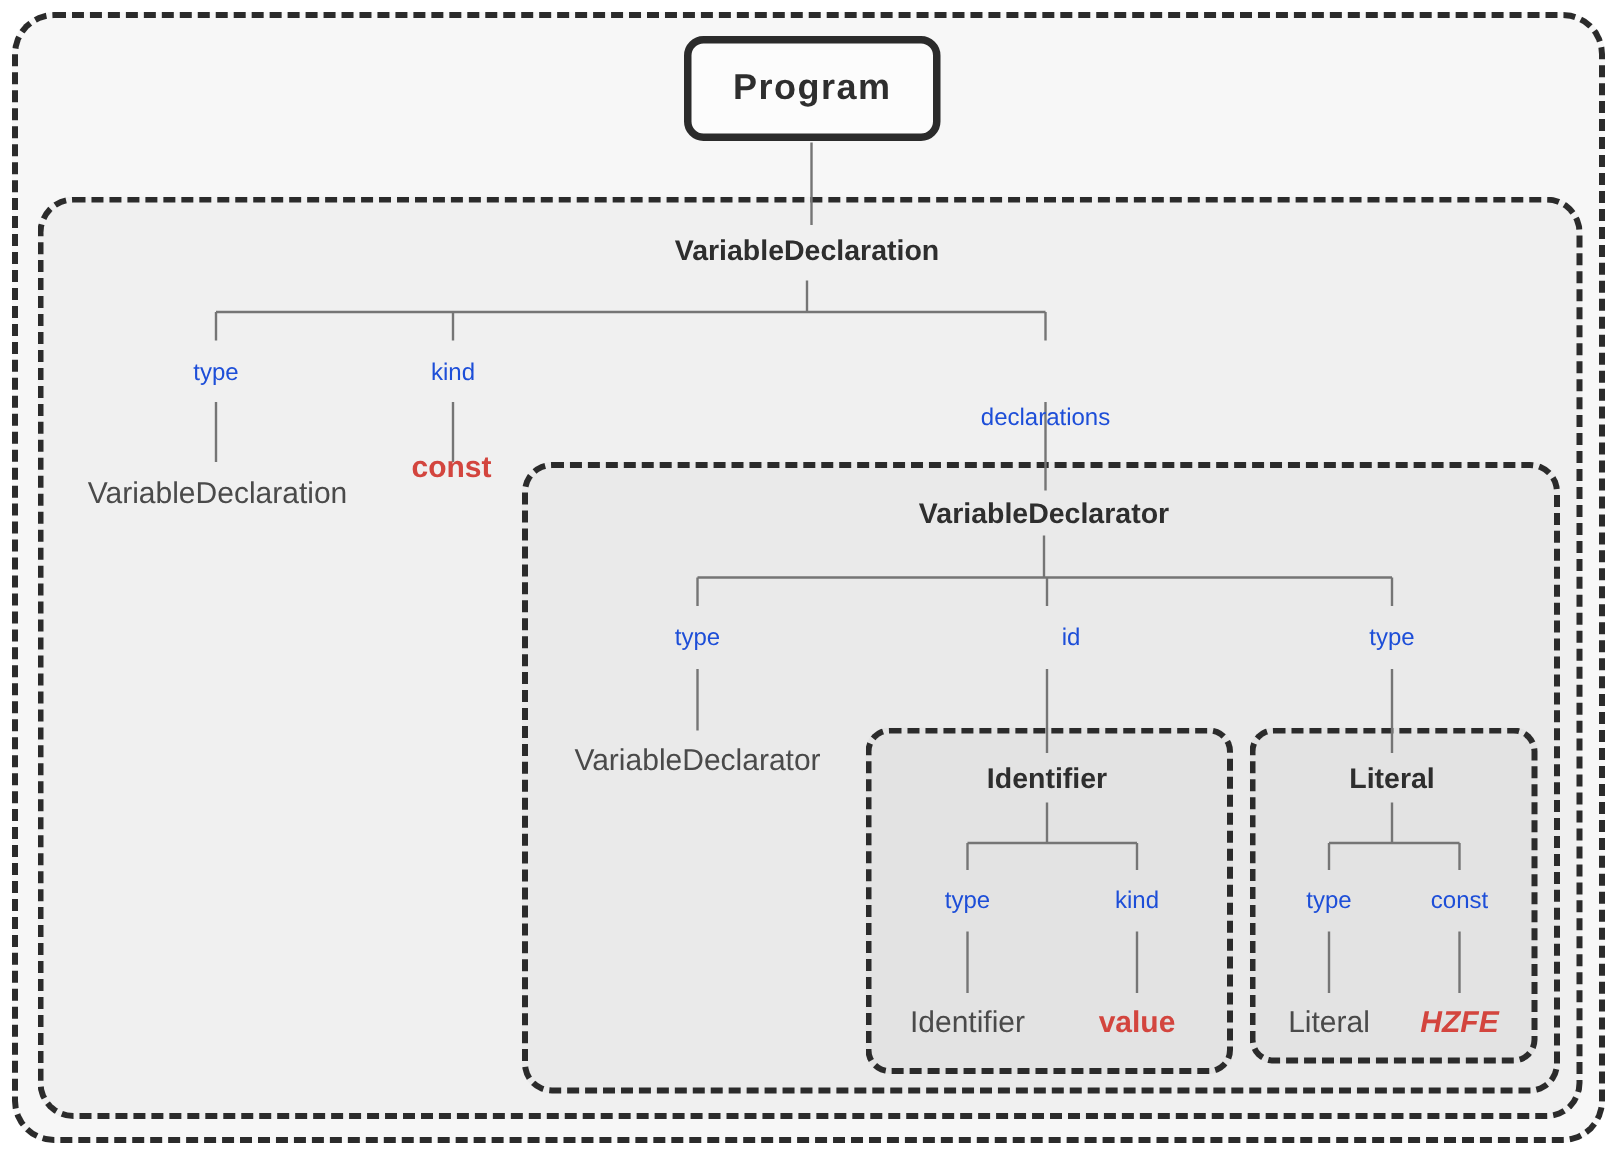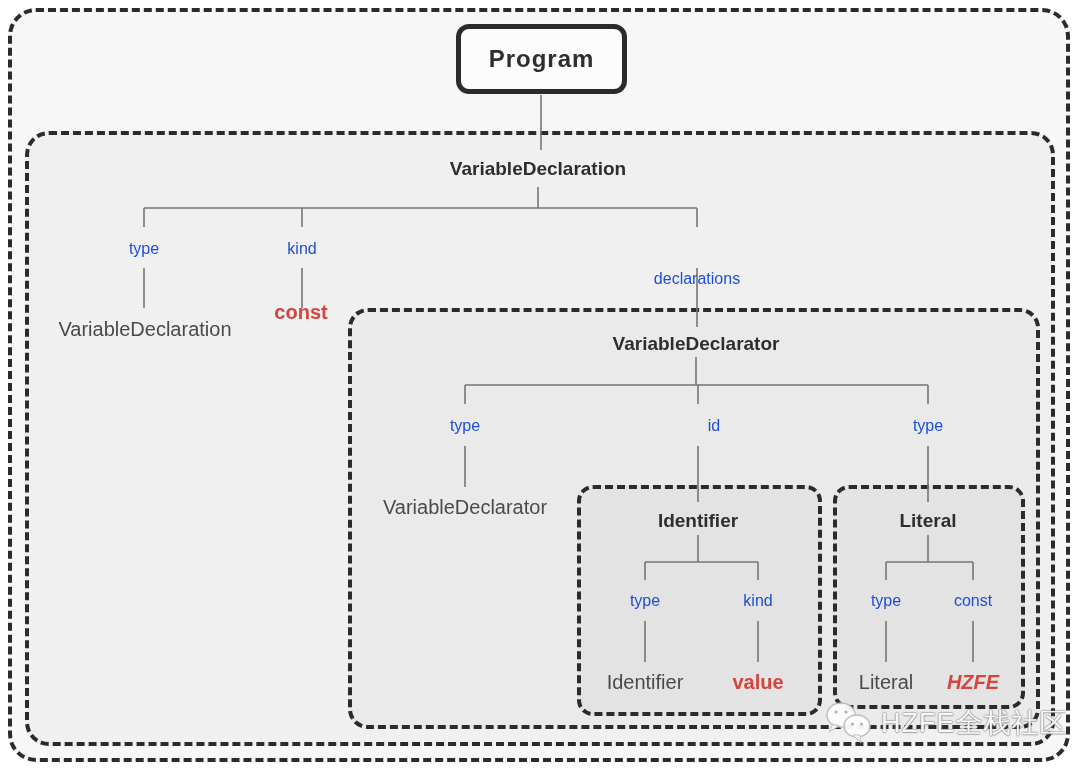--- a/index.html
+++ b/index.html
@@ -134,29 +134,14 @@
   <span class="txt t-label" style="left:758px; top:601px;">kind</span>
   <span class="txt t-value" style="left:645px; top:682px;">Identifier</span>
   <span class="txt t-red" style="left:758px; top:682px;">value</span>
 
   <span class="txt t-title" style="left:928px; top:520px;">Literal</span>
   <span class="txt t-label" style="left:886px; top:601px;">type</span>
   <span class="txt t-label" style="left:973px; top:601px;">const</span>
   <span class="txt t-value" style="left:886px; top:682px;">Literal</span>
   <span class="txt t-red" style="left:973px; top:682px;font-style:italic;">HZFE</span>
 
-  <div class="watermark">
-    <svg width="52" height="46" viewBox="0 0 52 46">
-      <g opacity="0.95">
-        <ellipse cx="17" cy="15" rx="14" ry="12" fill="#fdfdfd" stroke="#bdbdbd" stroke-width="1.5"></ellipse>
-        <path d="M9 24 L5 32 L15 26 Z" fill="#fdfdfd" stroke="#bdbdbd" stroke-width="1"></path>
-        <circle cx="12" cy="12" r="1.6" fill="#b0b0b0"></circle>
-        <circle cx="22" cy="12" r="1.6" fill="#b0b0b0"></circle>
-        <ellipse cx="33" cy="26" rx="13" ry="11" fill="#fdfdfd" stroke="#bdbdbd" stroke-width="1.5"></ellipse>
-        <path d="M36 35 L37 43 L29 35 Z" fill="#fdfdfd" stroke="#bdbdbd" stroke-width="1"></path>
-        <circle cx="28.5" cy="24" r="1.6" fill="#b0b0b0"></circle>
-        <circle cx="37.5" cy="24" r="1.6" fill="#b0b0b0"></circle>
-      </g>
-    </svg>
-    <span class="wm-text">HZFE全栈社区</span>
-  </div>
 
 </div>
 
 </body></html>

